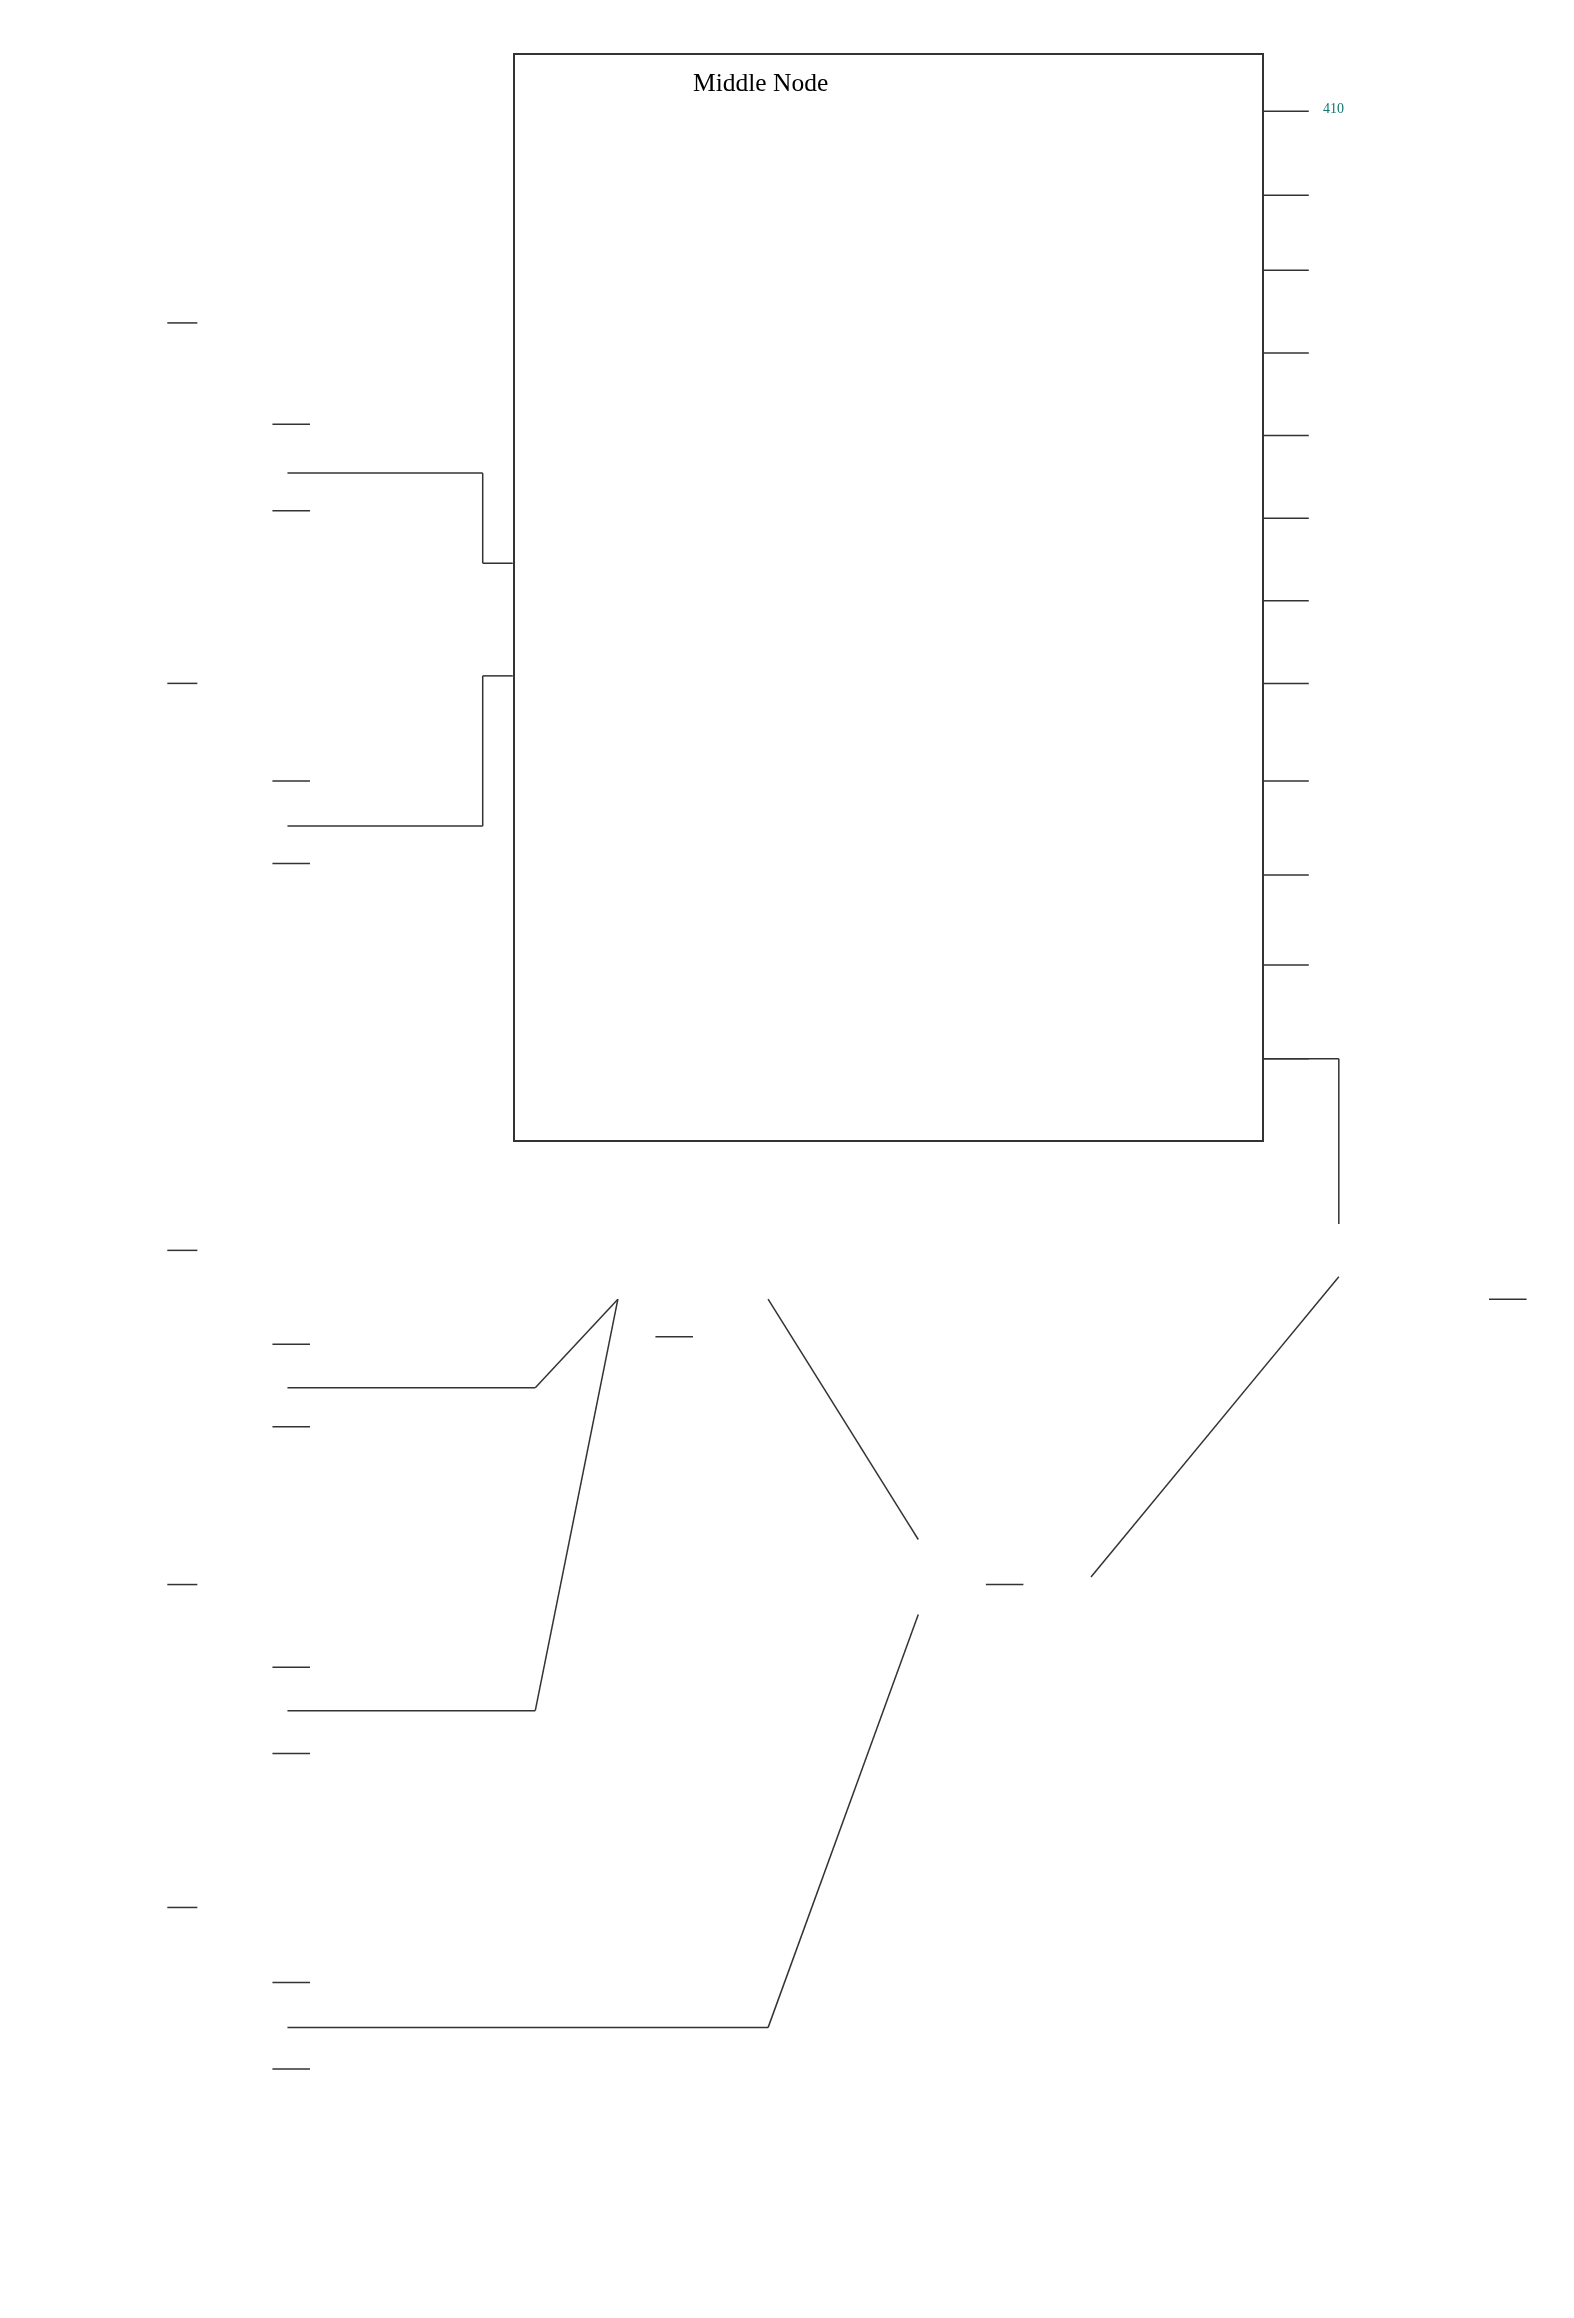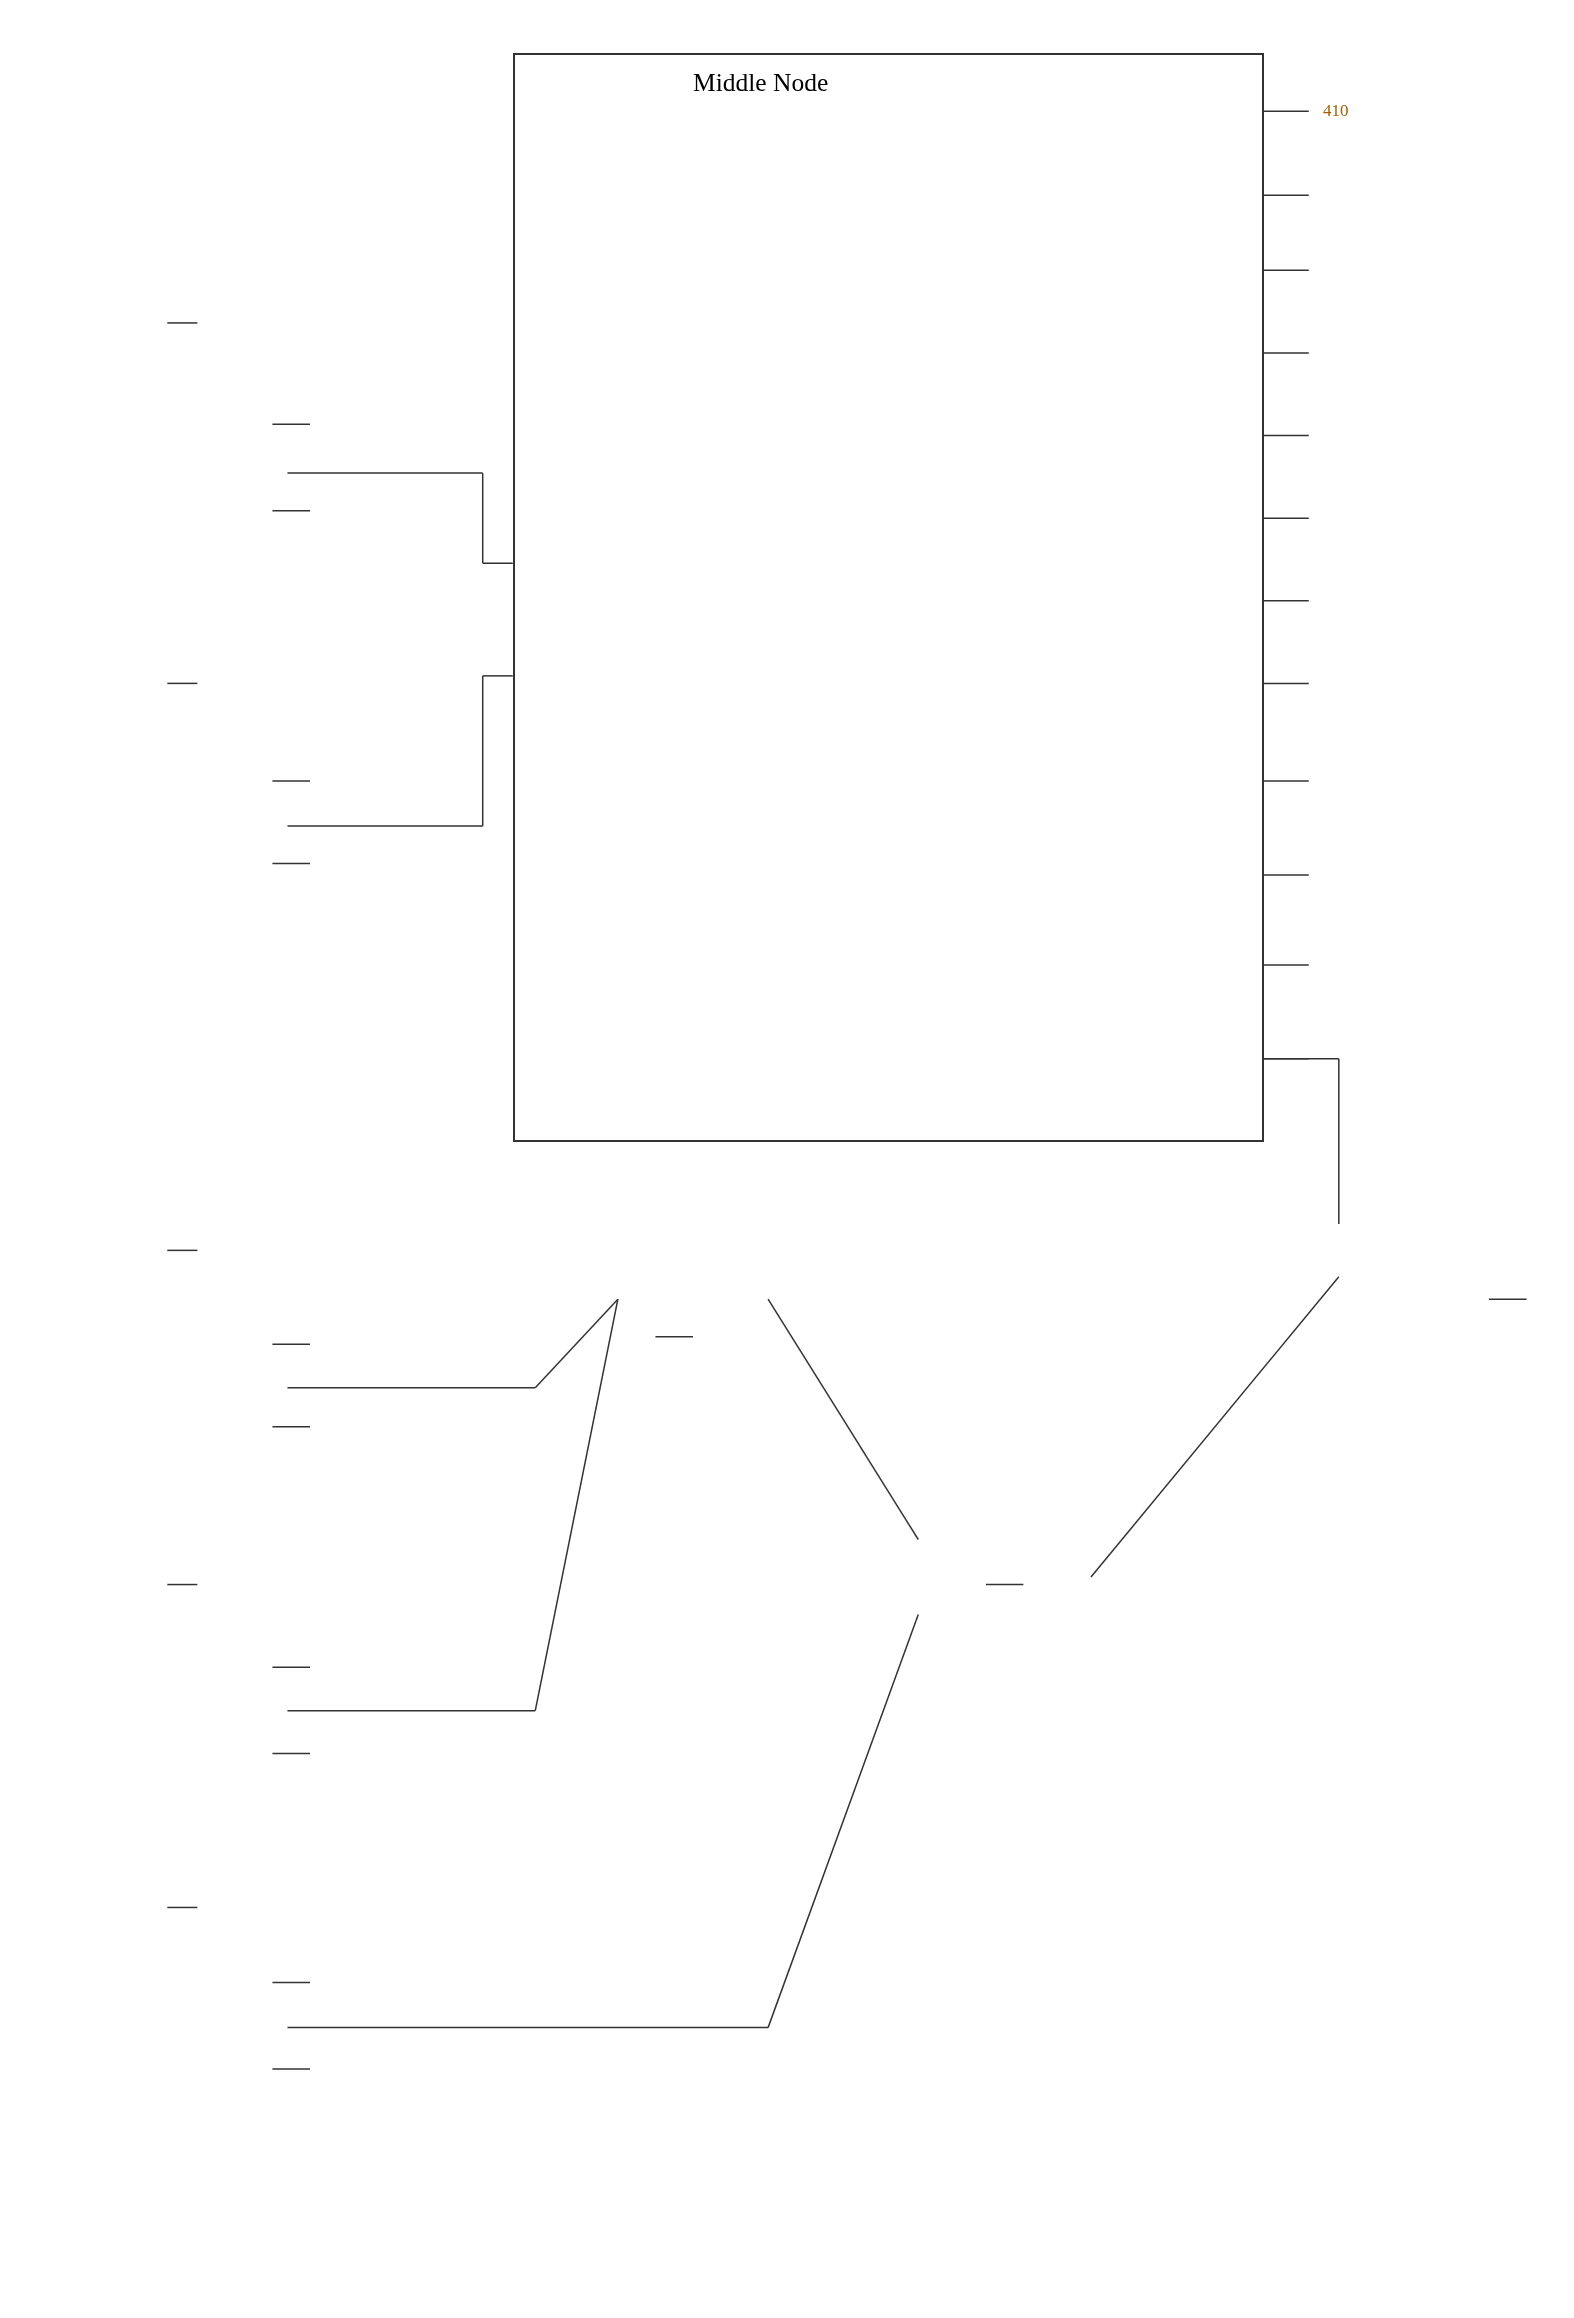--- a/index.html
+++ b/index.html
@@ -27,22 +27,22 @@
       display: flex;
       align-items: center;
       justify-content: center;
       text-align: center;
       font-size: 21px;
       line-height: 1.3;
     }
 
     .box-label {
       position: absolute;
-      font-size: 17px;
-      color: #a16207;
+      font-size: 14px;
+      color: #0f766e;
       white-space: nowrap;
     }
 
     svg.lines {
       position: absolute;
       top: 0; left: 0;
       width: 1575px;
       height: 2319px;
       pointer-events: none;
     }

